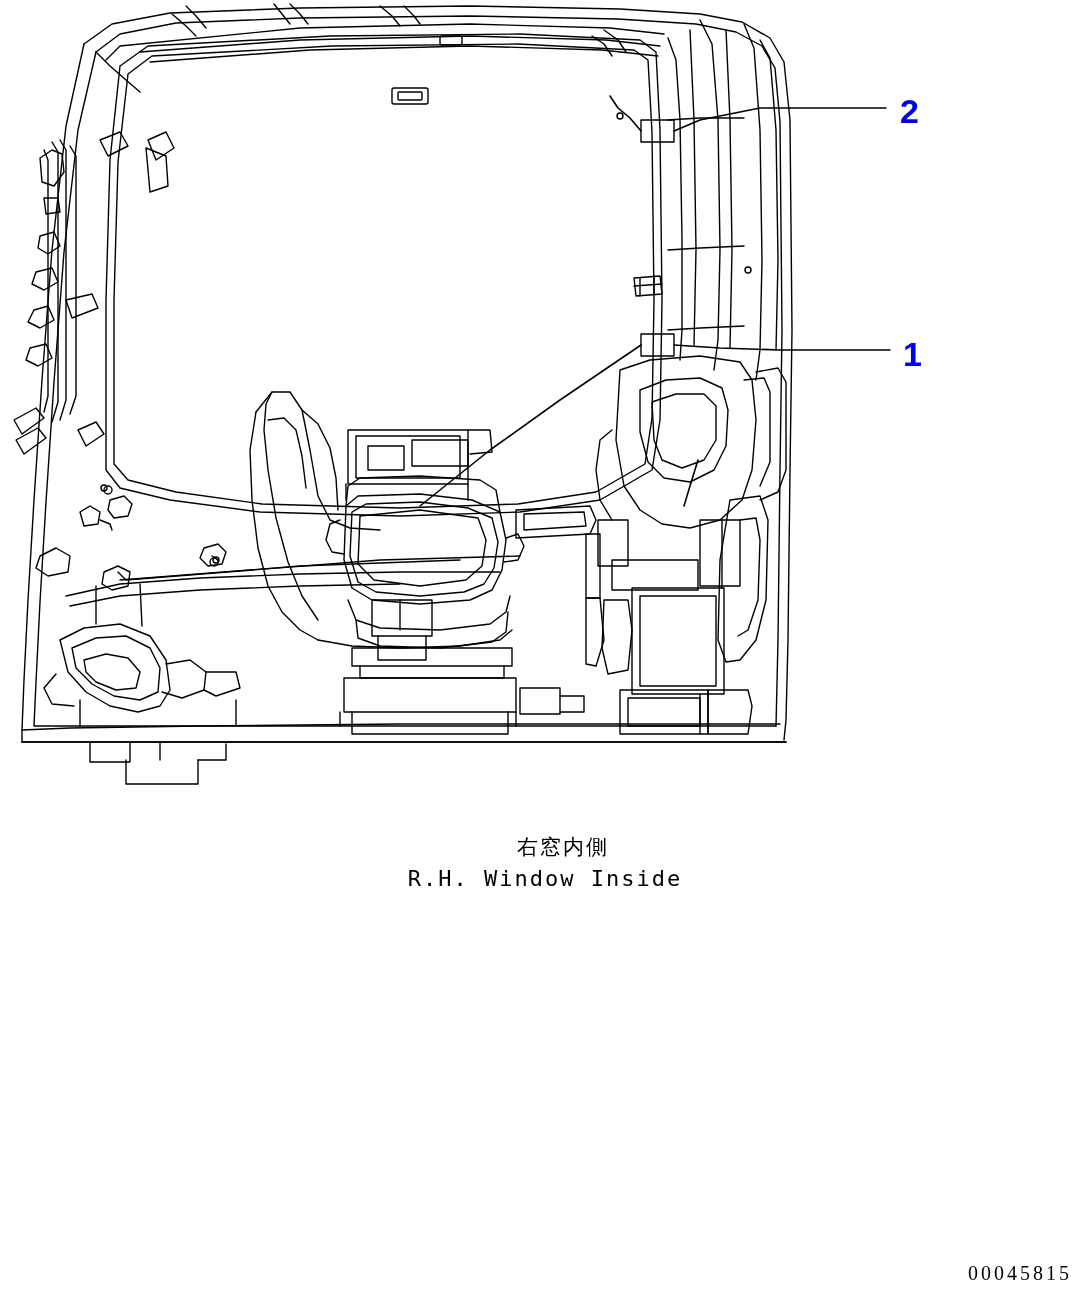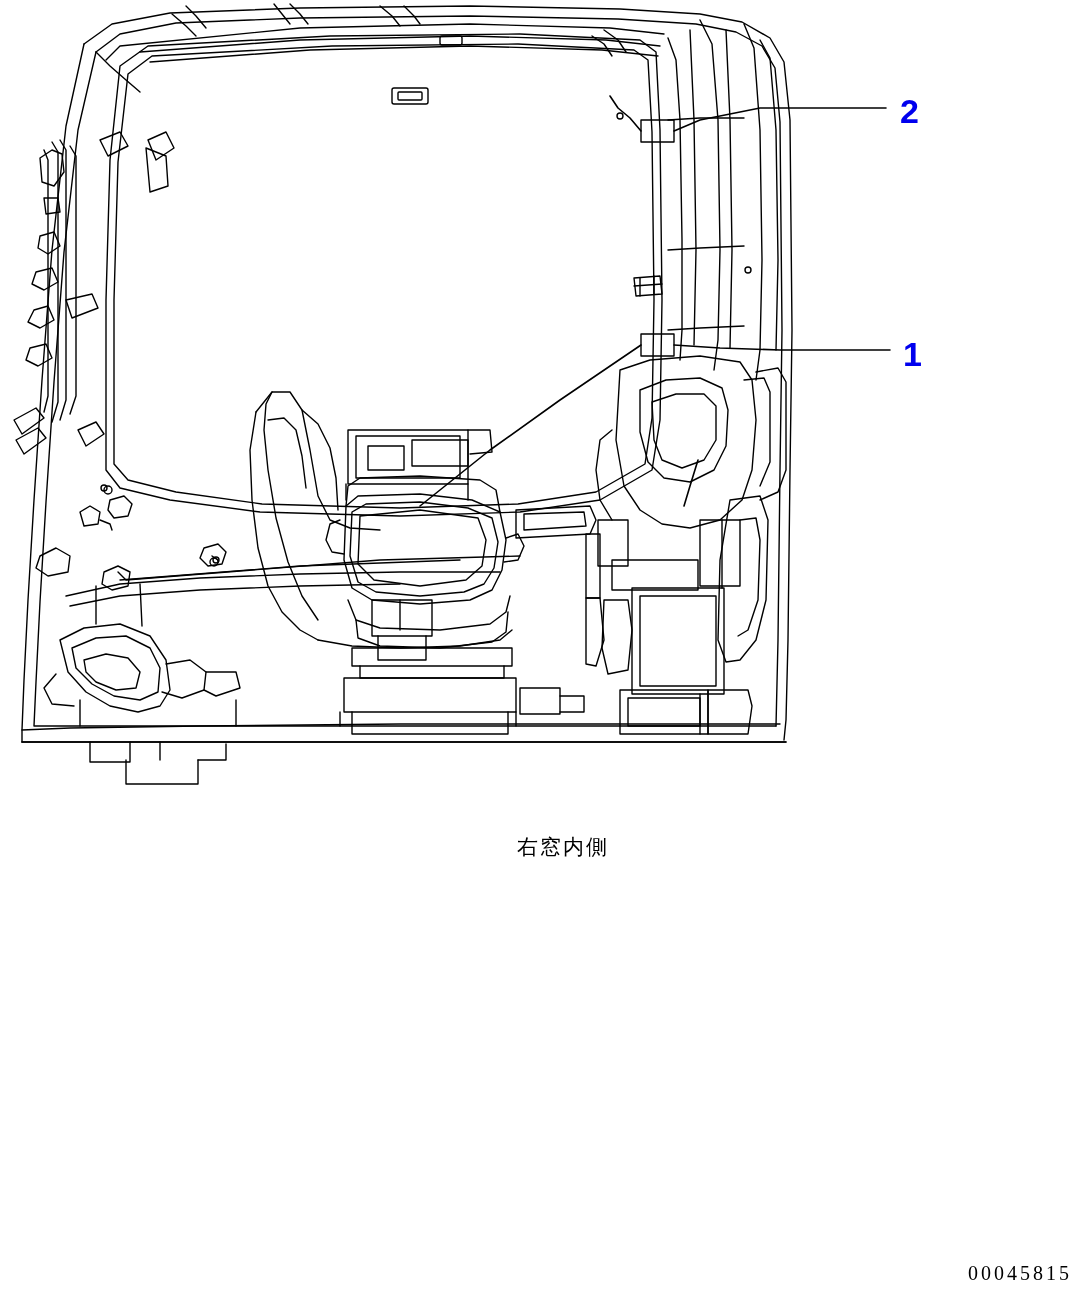--- a/index.html
+++ b/index.html
@@ -245,15 +245,16 @@
       <path d="M641,345 L560,400 L490,450 L440,490 L420,506" stroke="#000000" stroke-width="1.6"></path>
       <path d="M641,131 L630,118 L618,108 L610,96" stroke="#000000" stroke-width="1.6"></path>
       <path d="M684,506 L690,486 L698,460" stroke="#000000" stroke-width="1.6"></path>
     </g>
   </svg>
 
   <div class="callout-label" id="callout-2">2</div>
   <div class="callout-label" id="callout-1">1</div>
 
   <div class="caption-block" id="caption-jp">右窓内側</div>
+  <div class="caption-block" id="caption-en">R.H. Window Inside</div>
 
   <div id="drawing-number">00045815</div>
 </div>
 
 </body></html>

